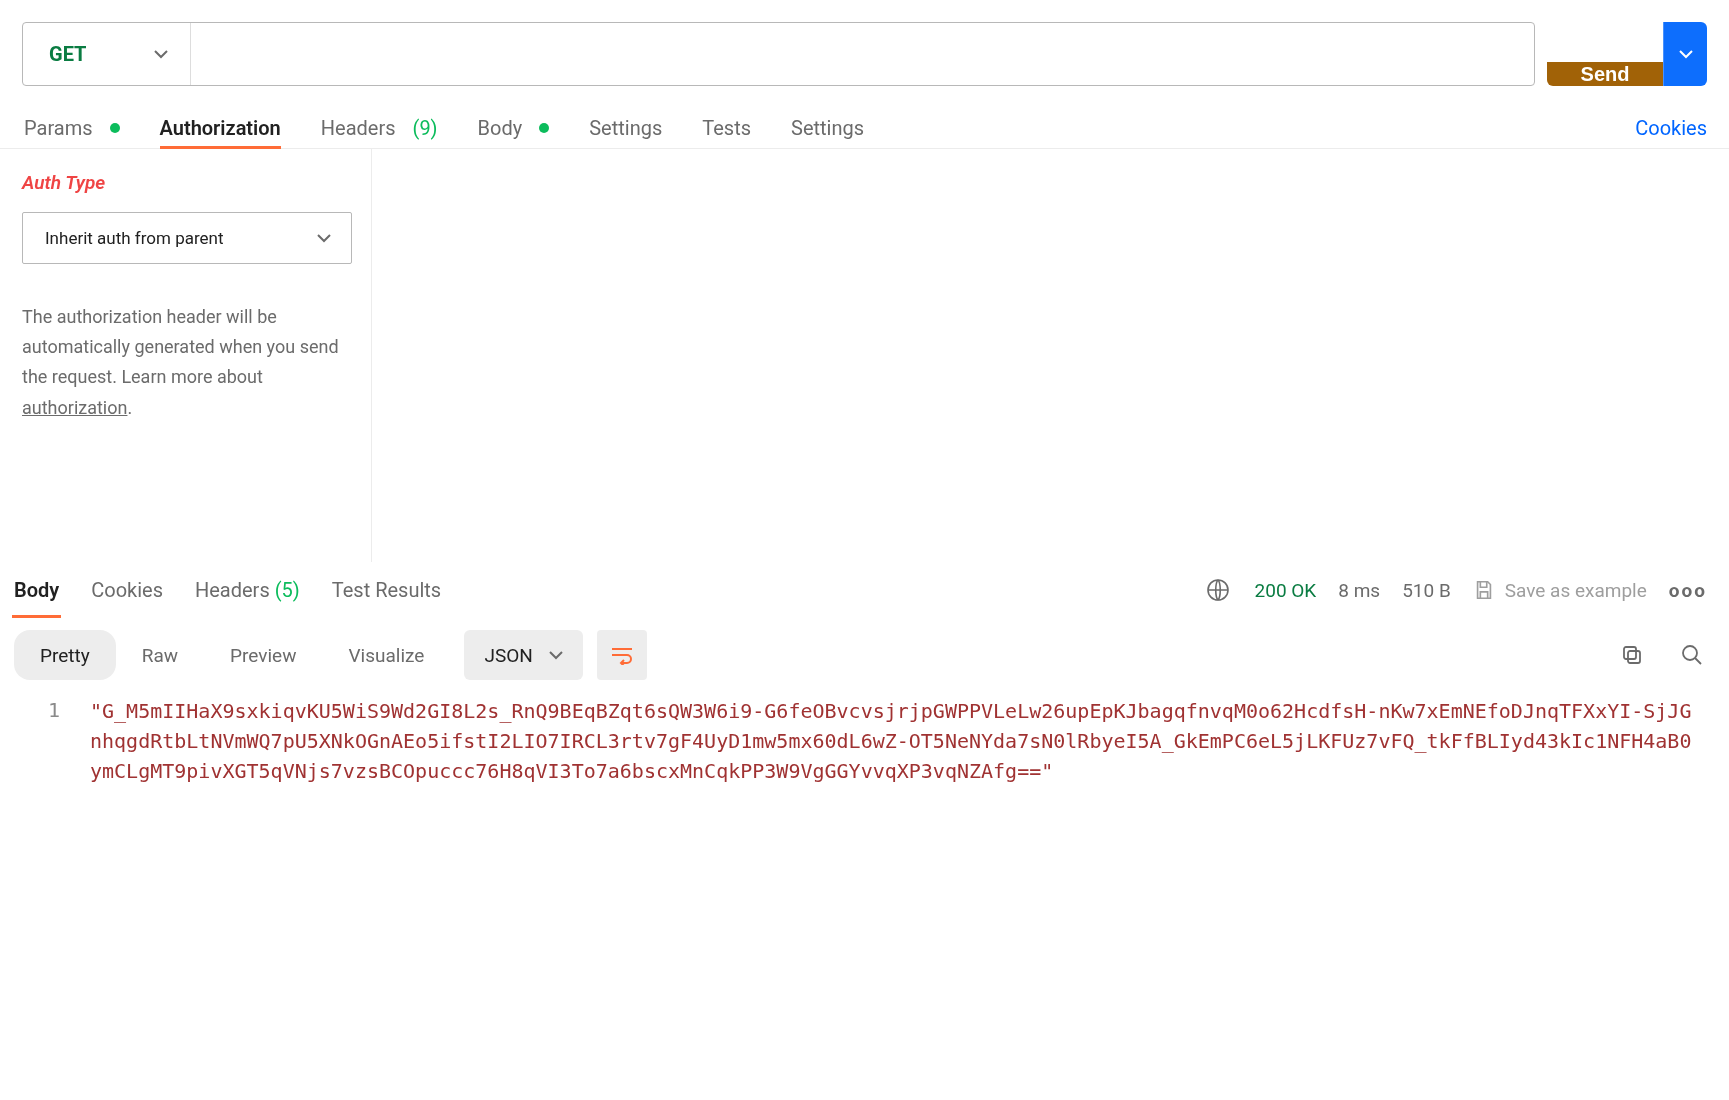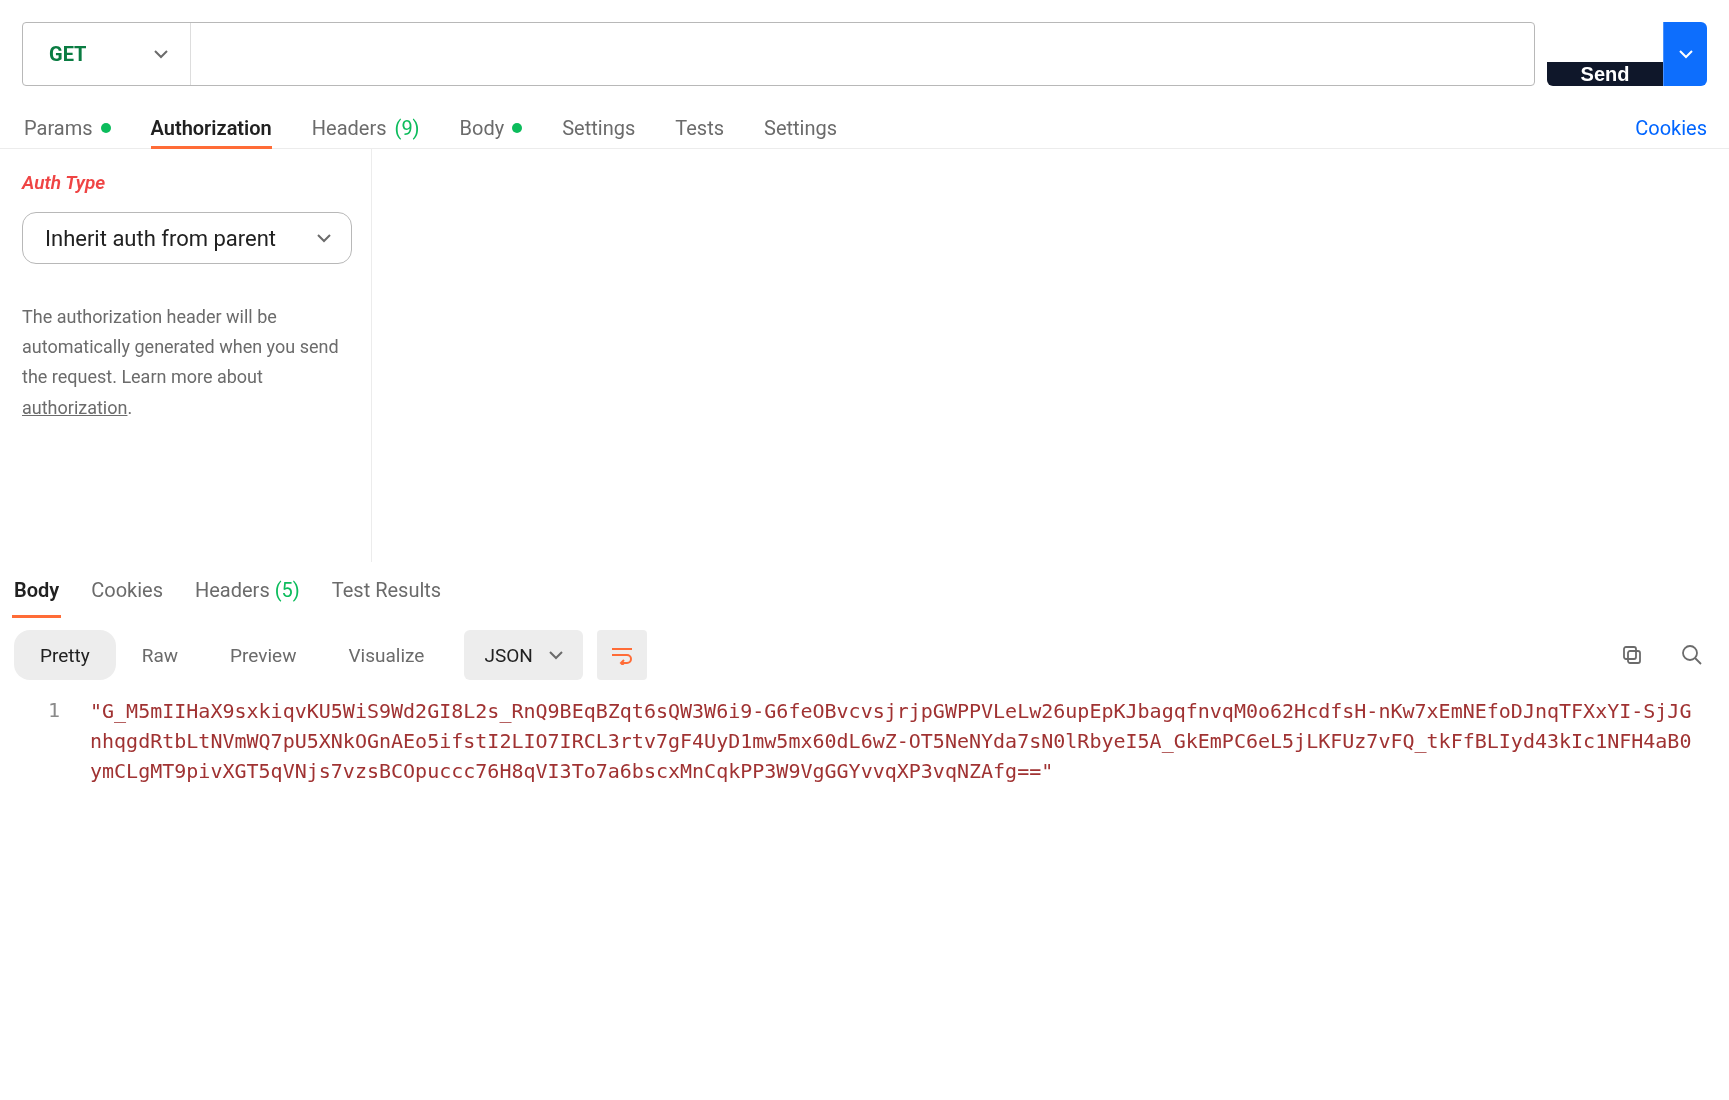--- a/index.html
+++ b/index.html
@@ -59,21 +59,21 @@
     display: flex;
     height: 64px;
     border-radius: 6px;
     overflow: hidden;
   }
   .send-btn {
     display: flex;
     align-items: center;
     justify-content: center;
     width: 116px;
-    background: #0f172a;
+    background: #a16207;
     color: #fff;
     font-size: 20px;
     font-weight: 600;
     border: none;
     cursor: pointer;
     margin-top: 40px;
   }
   .send-dd {
     display: flex;
     align-items: center;
@@ -90,21 +90,21 @@
     display: flex;
     align-items: center;
     padding: 22px 22px 0 24px;
     gap: 40px;
     border-bottom: 1px solid #ececec;
     height: 63px;
   }
   .req-tab {
     display: flex;
     align-items: center;
-    gap: 8px;
+    gap: 17px;
     color: #6b6b6b;
     font-size: 20px;
     height: 100%;
     cursor: pointer;
     position: relative;
   }
   .req-tab.active {
     color: #212121;
     font-weight: 600;
   }
@@ -146,22 +146,22 @@
     font-style: italic;
   }
   .auth-select {
     display: flex;
     align-items: center;
     justify-content: space-between;
     height: 52px;
     width: 330px;
     padding: 0 20px 0 22px;
     border: 1px solid #b8b8b8;
-    border-radius: 14px;
-    font-size: 22px;
+    border-radius: 2px;
+    font-size: 17px;
     color: #212121;
     cursor: pointer;
     margin-bottom: 38px;
   }
   .auth-desc {
     font-size: 18px;
     color: #6b6b6b;
     line-height: 1.68;
   }
   .auth-desc a {
@@ -374,20 +374,39 @@
 </div>
 
 <div class="res-tabs">
   <div class="res-tab active">Body</div>
   <div class="res-tab">Cookies</div>
   <div class="res-tab">
     <span>Headers</span>&nbsp;<span class="count-green">(5)</span>
   </div>
   <div class="res-tab">Test Results</div>
 
+  <div class="res-meta">
+    <span class="globe icon-btn">
+      <svg width="24" height="24" viewBox="0 0 24 24" fill="none" stroke="#6b6b6b" stroke-width="1.6">
+        <circle cx="12" cy="12" r="10"></circle>
+          <path d="M2 12h20M12 2c3 3 3 17 0 20M12 2c-3 3-3 17 0 20"></path>
+      </svg>
+    </span>
+    <span class="status-ok">200 OK</span>
+    <span>8 ms</span>
+    <span>510 B</span>
+    <span class="save-ex">
+      <svg width="22" height="22" viewBox="0 0 24 24" fill="none" stroke="#9e9e9e" stroke-width="1.8">
+        <path d="M5 3h11l3 3v15H5z"></path>
+          <path d="M8 3v6h7V3M8 21v-7h8v7"></path>
+      </svg>
+      <span>Save as example</span>
+    </span>
+    <span class="kebab">ooo</span>
+  </div>
 </div>
 
 <div class="viewbar">
   <div class="seg-group">
     <div class="seg active">Pretty</div>
     <div class="seg">Raw</div>
     <div class="seg">Preview</div>
     <div class="seg">Visualize</div>
   </div>
   <div class="lang-select">

